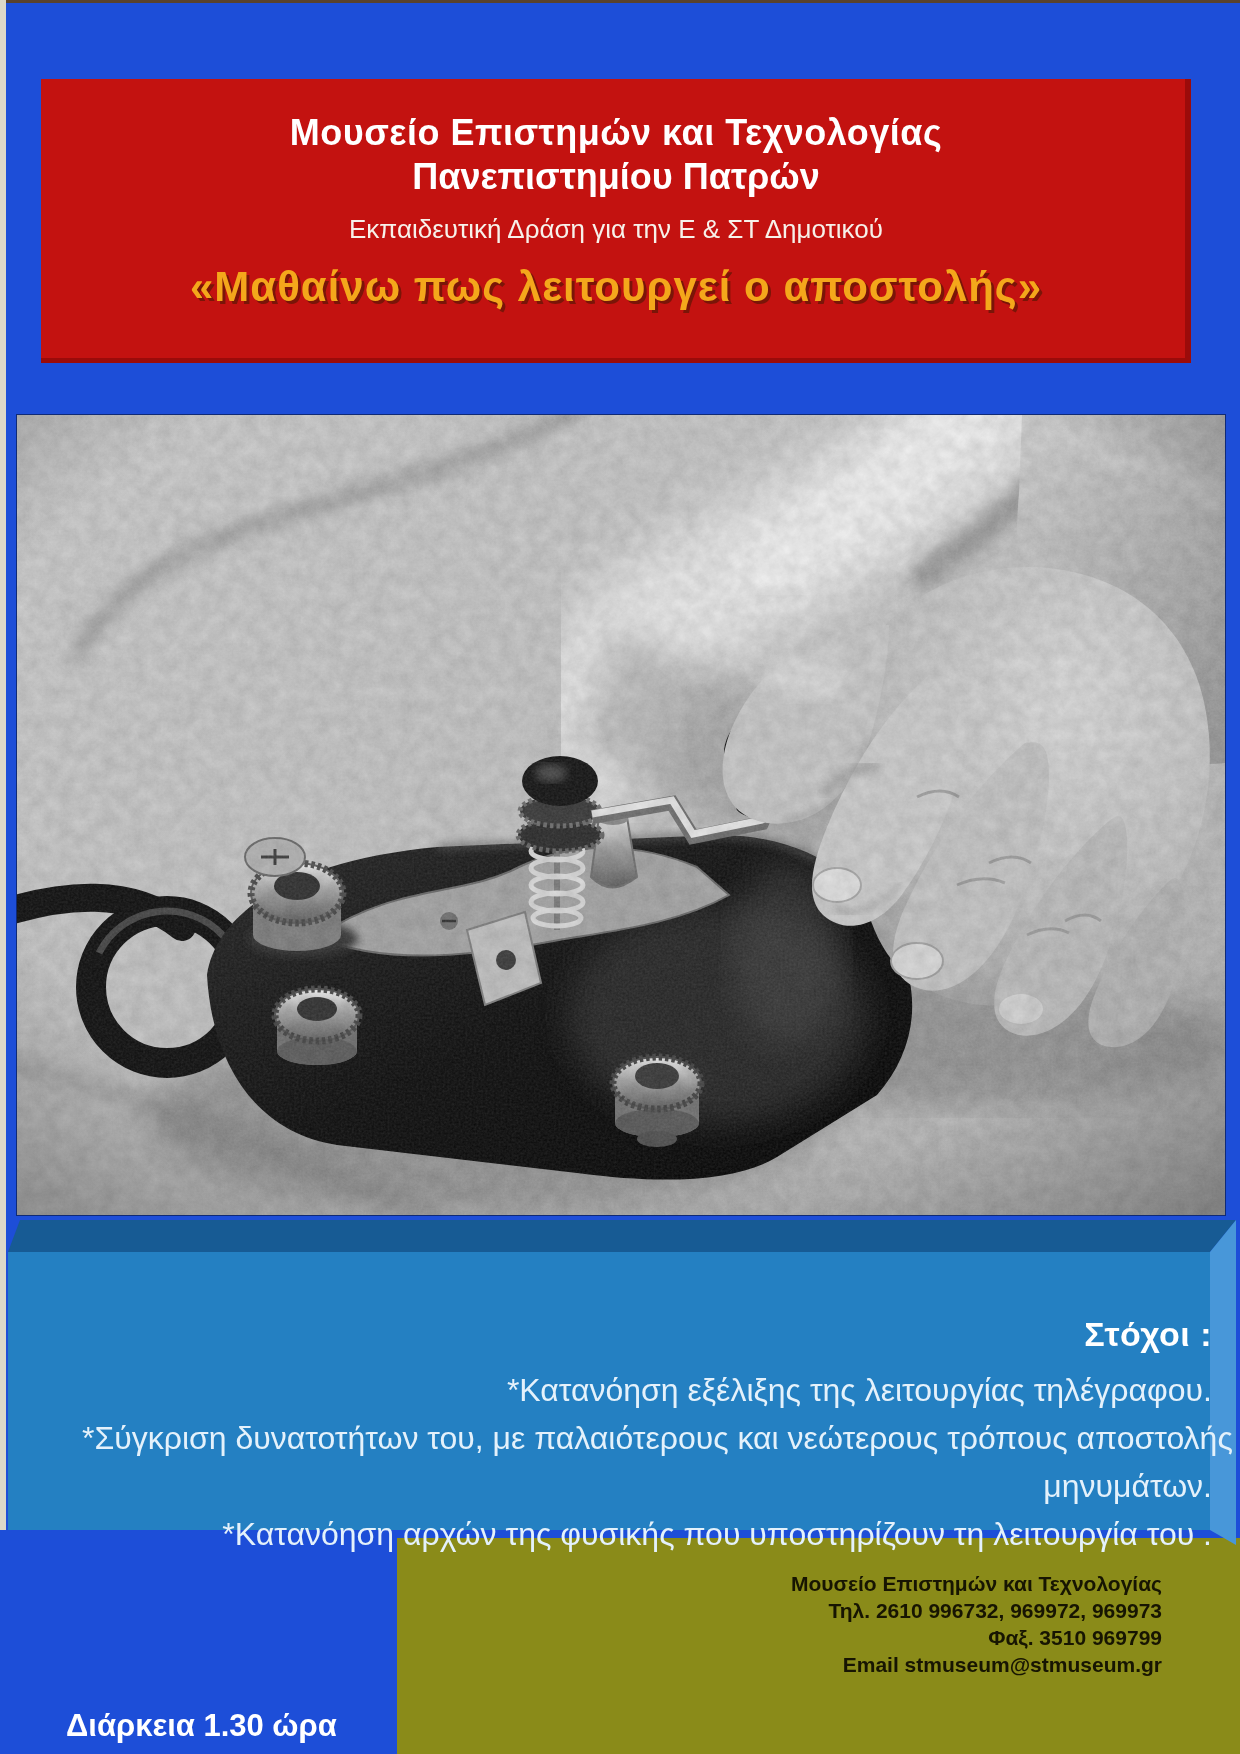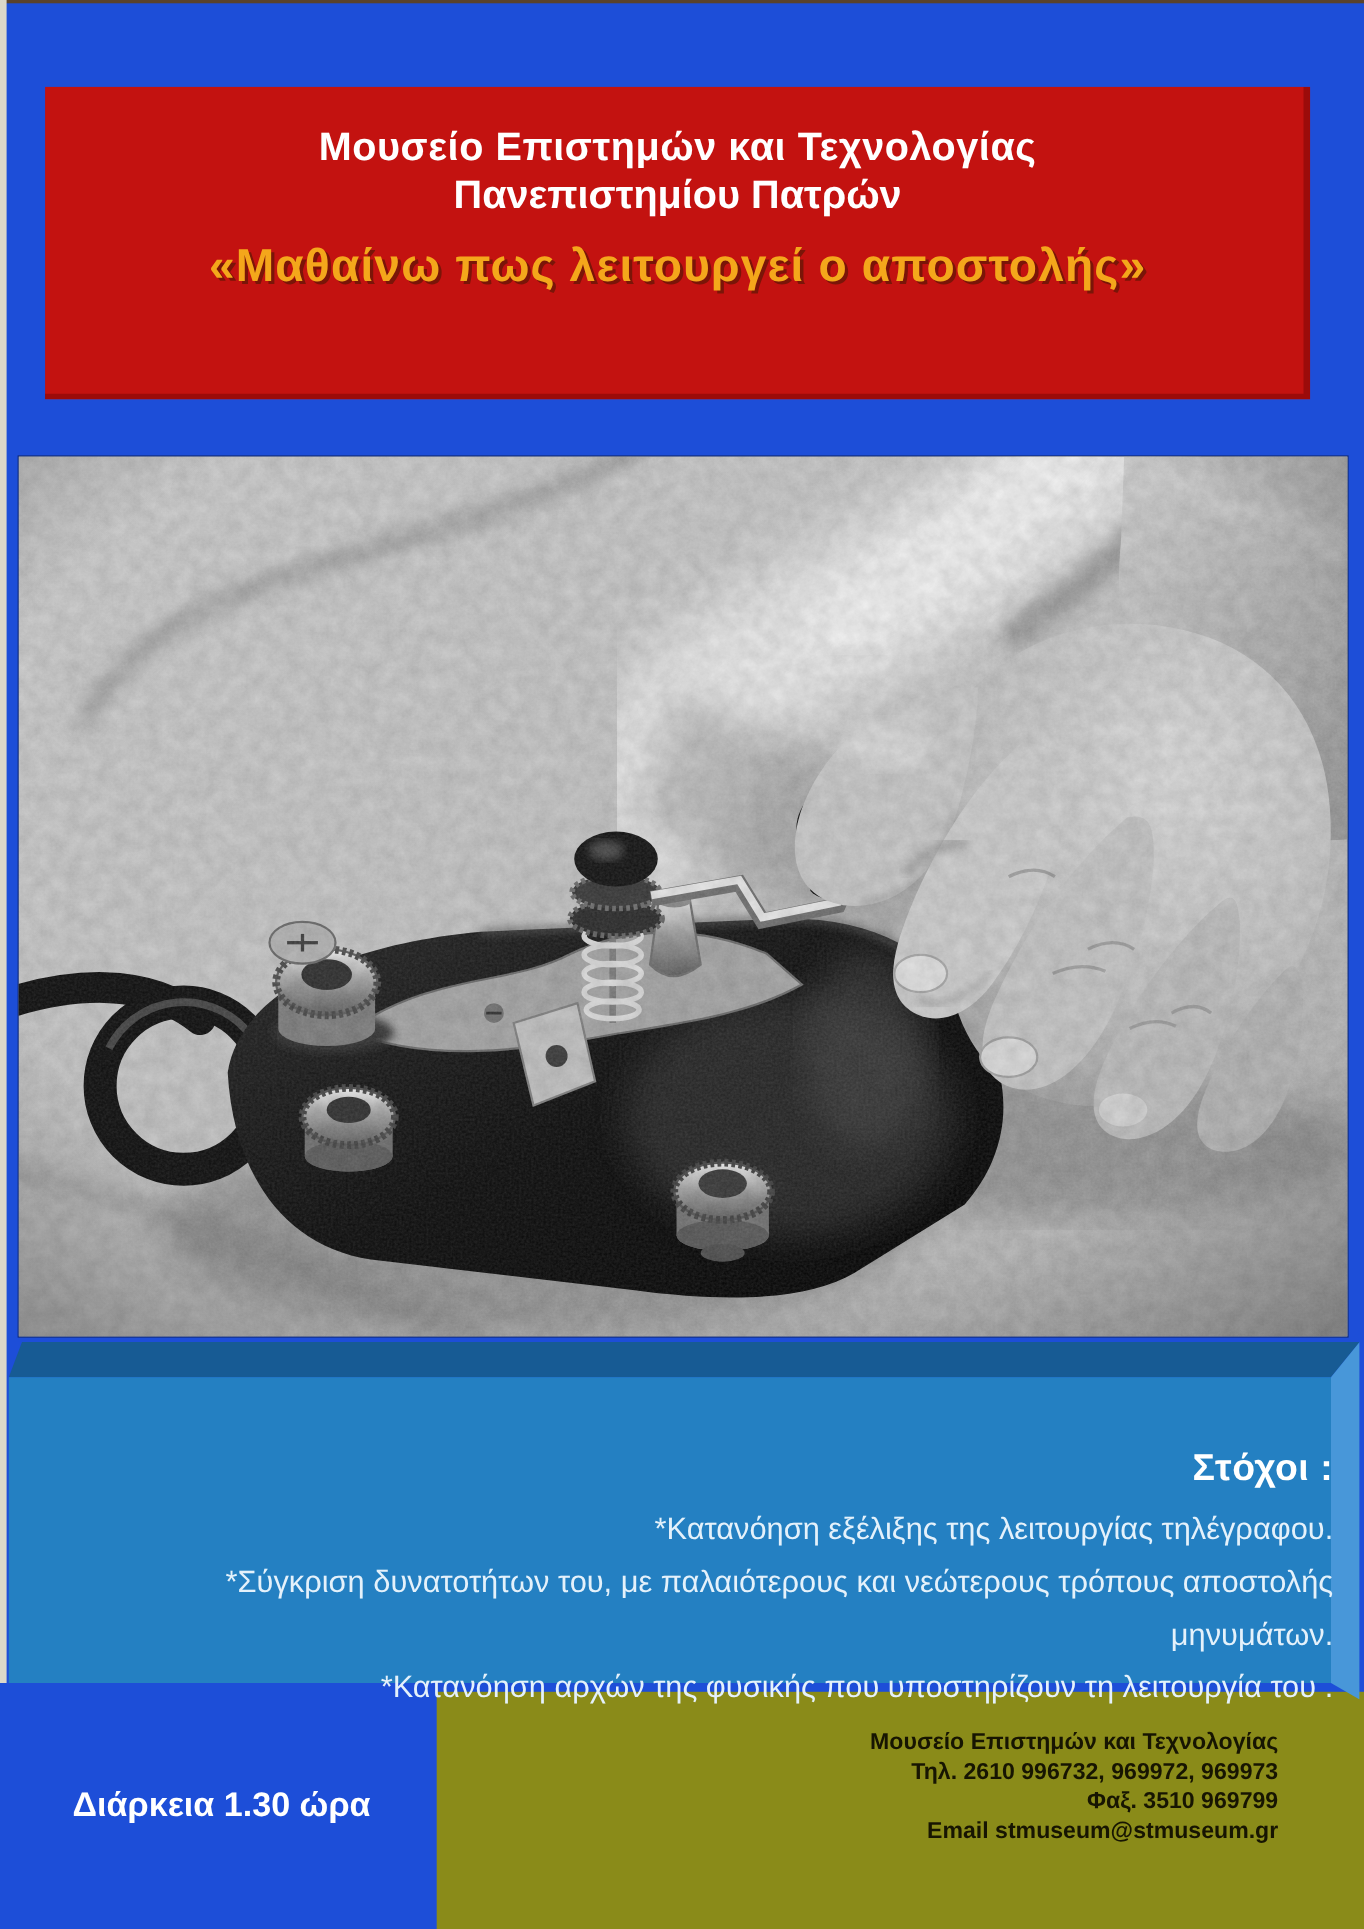--- a/index.html
+++ b/index.html
@@ -75,50 +75,51 @@
     clip-path:polygon(1210px 34px, 1236px 2px, 1236px 327px, 1210px 312px);
   }
   .goals-text{
     position:absolute;left:74px;top:62px;width:1130px;text-align:right;
   }
   .goals-heading{
     color:#ffffff;font-size:34px;font-weight:bold;line-height:40px;
     margin-bottom:12px;letter-spacing:.5px;
   }
   .goals-line{
-    color:#E4F1FB;font-size:28px;font-weight:normal;line-height:48px;
+    color:#E4F1FB;font-size:32px;font-weight:normal;line-height:48px;
     white-space:nowrap;
   }
   
   .contact{
     position:absolute;left:397px;top:1538px;width:843px;height:216px;
     background:#8A8B19;z-index:2;
     padding:32px 78px 0 0;
     text-align:right;
   }
   .contact .line{
     color:#171502;font-size:21px;font-weight:bold;line-height:27px;
     white-space:nowrap;
   }
   .duration{
-    position:absolute;left:66px;top:1623px;z-index:2;
+    position:absolute;left:66px;top:1708px;z-index:2;
     color:#ffffff;font-size:31px;font-weight:bold;white-space:nowrap;
   }
 </style>
 </head>
 <body>
 
 <div class="poster">
 
   <div class="top-edge"></div>
   <div class="edge-strip"></div>
 
   <div class="banner">
     <div class="t1">Μουσείο Επιστημών και Τεχνολογίας</div>
     <div class="t2">Πανεπιστημίου Πατρών</div>
+    <div class="sub">Εκπαιδευτική Δράση για την Ε &amp; ΣΤ Δημοτικού</div>
     <div class="activity">«Μαθαίνω πως λειτουργεί ο αποστολής»</div>
   </div>
 
   <div class="photo">
     <svg viewBox="0 0 1208 800" preserveAspectRatio="none">
       <defs>
         <linearGradient id="carpet" x1="0" y1="0" x2="1" y2="1">
           <stop offset="0" stop-color="#cdcdcd"></stop>
           <stop offset=".55" stop-color="#c2c2c2"></stop>
           <stop offset="1" stop-color="#b0b0b0"></stop>

